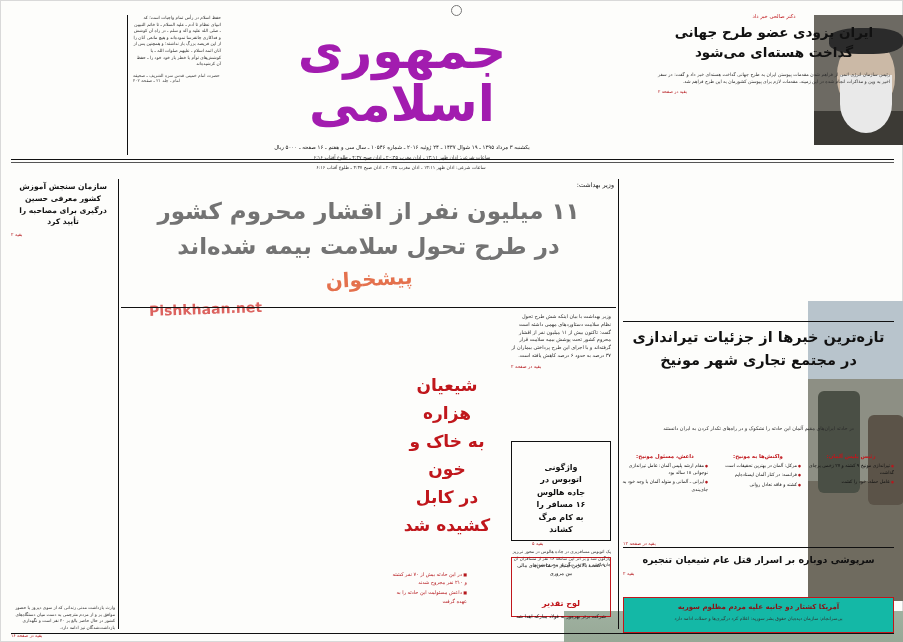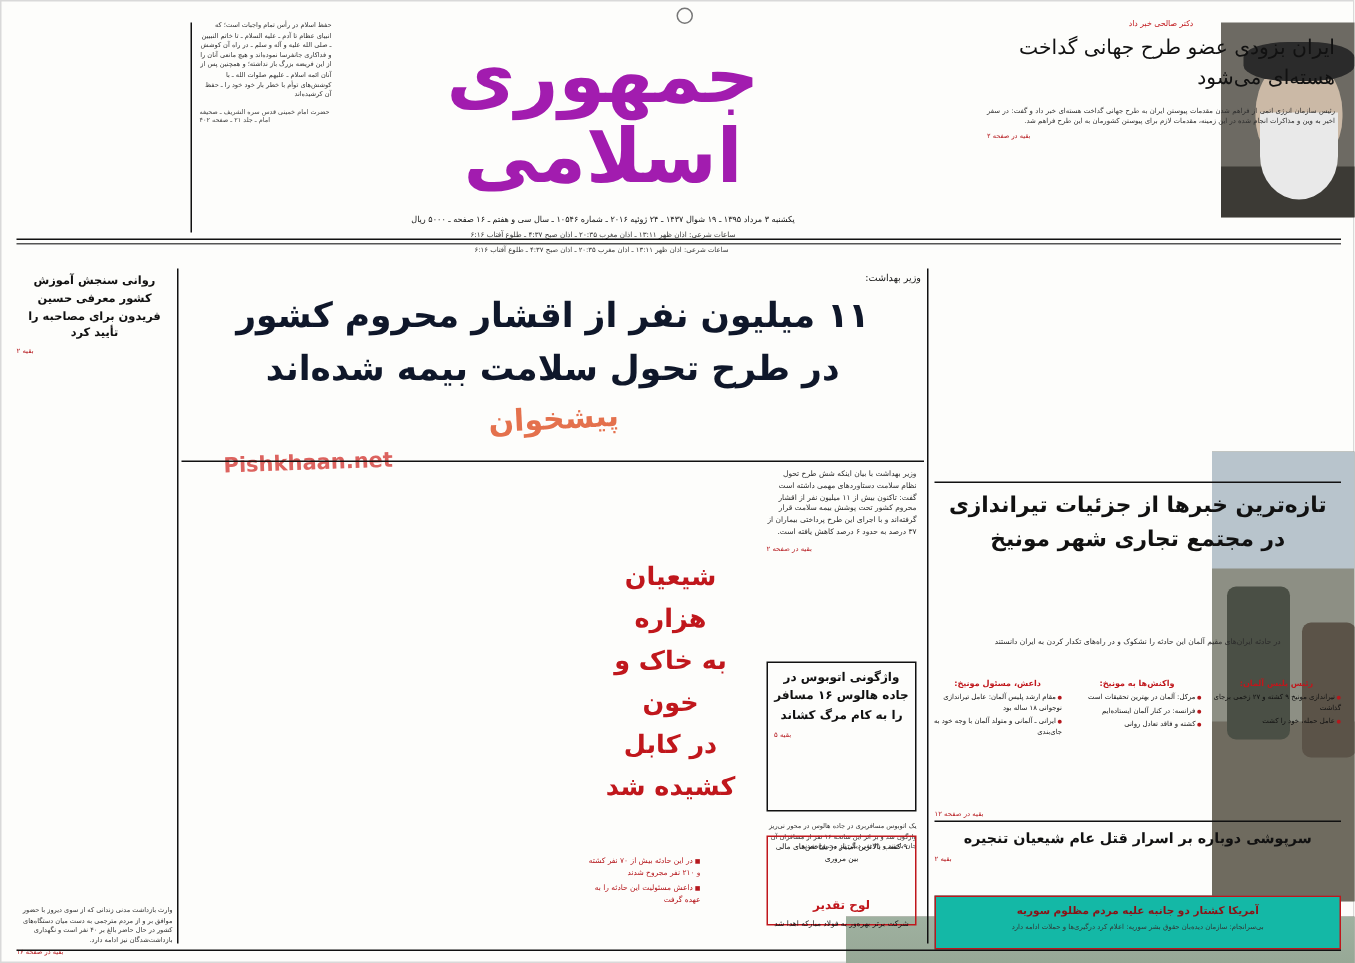--- a/index.html
+++ b/index.html
@@ -49,33 +49,33 @@
   #paper-title{
     width:100%;text-align:center;color:#a21caf;
     font-size:50px;font-weight:bold;letter-spacing:-1px;line-height:1.05;
     font-family:"DejaVu Sans","Liberation Sans",sans-serif;
   }
   #issue-line{margin-top:14px;text-align:center;font-size:5.4px;color:#111;}
   #prayer-line{margin-top:5px;text-align:center;font-size:4.8px;color:#333;}
   #top-right-col{right:14px;top:12px;width:232px;}
   #top-right-col .kicker{font-size:5.2px;color:#c0171c;text-align:center;margin-bottom:3px;}
   #top-right-head{
-    font-size:13.5px;font-weight:normal;line-height:1.5;color:#111;
+    font-size:13.5px;font-weight:bold;text-align:center;line-height:1.5;color:#111;
   }
   #top-right-body{margin-top:8px;font-size:4.6px;line-height:1.55;text-align:justify;color:#2d2d2d;}
   #top-right-note{margin-top:4px;font-size:4.4px;color:#b5181d;text-align:left;}
   #masthead-hr1{left:10px;top:158px;width:883px;height:1px;}
   #masthead-hr2{left:10px;top:160.5px;width:883px;height:.5px;background:#555;}
   #sub-strip{left:120px;top:164px;width:560px;font-size:4.6px;text-align:center;color:#333;}
   
   #banner{left:120px;top:180px;width:495px;height:125px;}
   #banner-kicker{font-size:6.4px;color:#111;text-align:right;padding-right:2px;}
   #banner-head{
     margin-top:5px;font-size:23px;font-weight:bold;line-height:1.5;
-    text-align:center;color:#0f172a;
+    text-align:center;color:#737373;
   }
   #watermark{
     position:absolute;left:50%;top:86px;transform:translateX(-50%) rotate(-3deg);
     color:#e0592f;font-size:20px;font-weight:bold;opacity:.85;
     text-shadow:0 1px 0 #fff;white-space:nowrap;
   }
   #watermark2{
     position:absolute;left:148px;top:300px;color:#d9534f;font-size:14px;
     font-weight:bold;opacity:.9;transform:rotate(-2deg);
   }
@@ -97,21 +97,21 @@
   #red-head{left:390px;top:370px;width:112px;}
   #red-head div{
     color:#c0171c;font-size:17px;font-weight:bold;line-height:1.65;text-align:center;
   }
   #red-bullets{left:388px;top:553px;width:118px;}
   #red-bullets li{font-size:5px;color:#b5181d;line-height:1.6;margin-bottom:2px;list-style:none;}
   #red-bullets li::before{content:"■ ";font-size:4px;}
   
   #mid-text{left:510px;top:312px;width:100px;}
   #mid-text .more{font-size:4.6px;color:#b5181d;text-align:left;margin-top:4px;}
-  #bus-box{left:510px;top:440px;width:100px;height:100px;border:1px solid #111;padding:4px;}
+  #bus-box{left:510px;top:440px;width:100px;height:100px;border:1px solid #111;padding:20px;}
   #bus-box .h{font-size:8px;font-weight:bold;line-height:1.55;text-align:center;}
   #bus-box .more{font-size:4.6px;color:#b5181d;text-align:left;margin-top:5px;}
   #mid-bottom{left:510px;top:548px;width:100px;}
   #rt-head{left:622px;top:325px;width:271px;}
   #rt-head div{font-size:14.5px;font-weight:bold;line-height:1.6;text-align:center;color:#111;}
   #rt-lead{left:622px;top:424px;width:271px;}
   #rt-cols{left:622px;top:452px;width:271px;height:90px;}
   #rt-cols .c{position:absolute;top:0;width:86px;}
   #rt-cols .c .t{font-size:5.4px;font-weight:bold;color:#c0171c;margin-bottom:3px;text-align:center;}
   #rt-cols .c li{font-size:4.6px;line-height:1.55;list-style:none;margin-bottom:2px;}
@@ -174,21 +174,21 @@
 
   <div class="box" id="banner">
     <div id="banner-kicker" class="rtl">وزیر بهداشت:</div>
     <div id="banner-head" class="rtl">۱۱ میلیون نفر از اقشار محروم کشور</div>
     <div id="banner-head" class="rtl" style="margin-top:0">در طرح تحول سلامت بیمه شده‌اند</div>
     <div id="watermark">پیشخوان</div>
   </div>
   <div id="watermark2">Pishkhaan.net</div>
 
   <div class="box rtl" id="left-col">
-    <div class="panel-head">روانی سنجش آموزش کشور معرفی حسین فریدون برای مصاحبه را تأیید کرد</div>
+    <div class="panel-head">سازمان سنجش آموزش کشور معرفی حسین درگیری برای مصاحبه را تأیید کرد</div>
     <div class="more">بقیه ۲</div>
   </div>
 
   <div class="box imgph" id="left-photo">
     <div class="sky"></div>
       <div class="ground"></div>
     <div class="blob1"></div>
       <div class="blob2"></div>
   </div>
   <div class="box rtl" id="left-cap">

